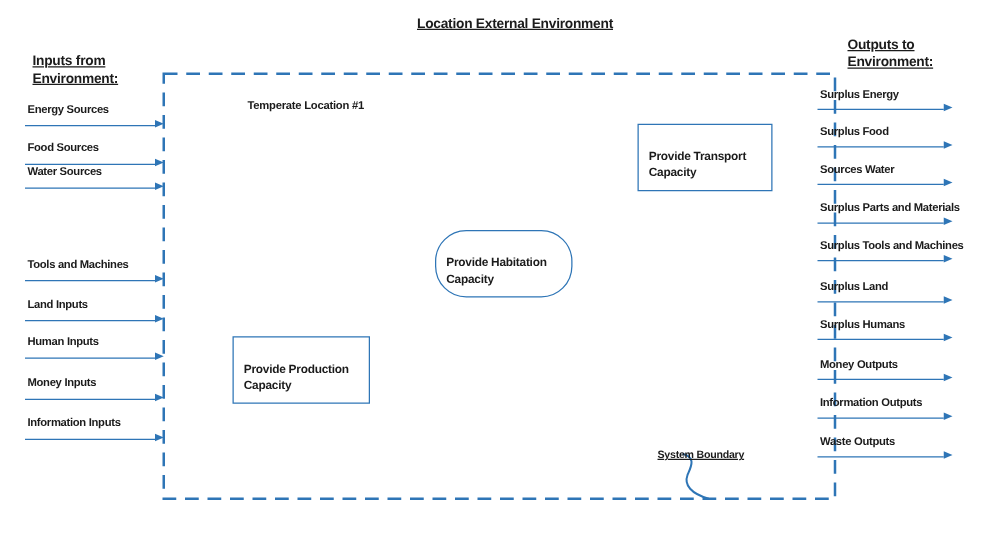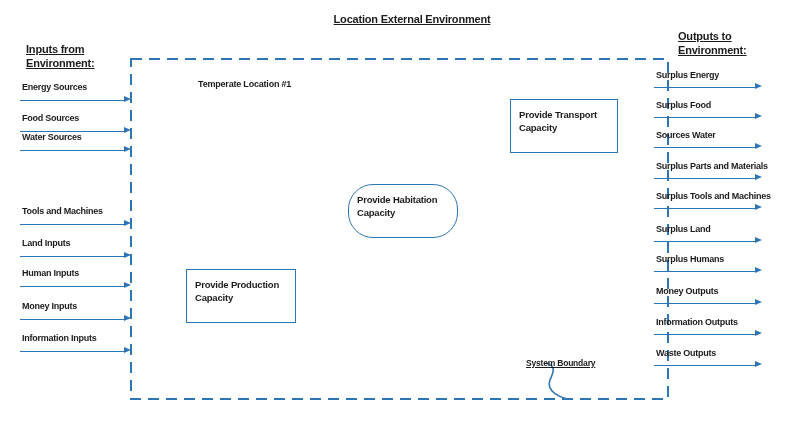--- a/index.html
+++ b/index.html
@@ -55,21 +55,21 @@
     border-left:7px solid var(--accent);
     border-top:3.8px solid transparent;
     border-bottom:3.8px solid transparent;
   }
   .func-box{
     position:absolute;
     width:110px;height:54px;
     border:1.5px solid var(--accent);
     background:#ffffff;
     box-sizing:border-box;
-    padding:8px 6px 0 8px;
+    padding:19px 6px 0 8px;
     font-size:9.5px;font-weight:bold;
     letter-spacing:-0.2px;
     line-height:13px;
   }
   .box-production{left:186px;top:269px;}
   .box-habitation{left:348px;top:184px;border-radius:25px;}
   .box-transport{left:510px;top:99px;width:108px;}
   .temperate-label{
     position:absolute;left:152px;top:79px;
     font-size:9px;font-weight:bold;

